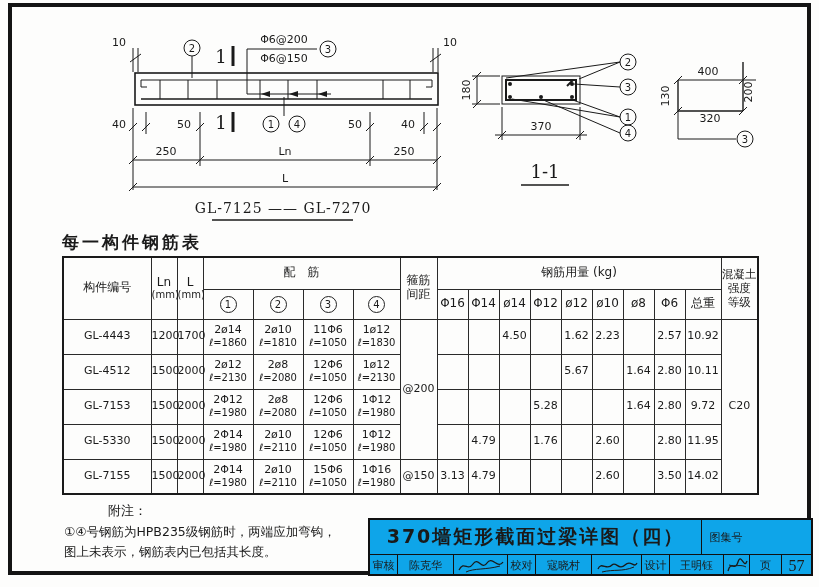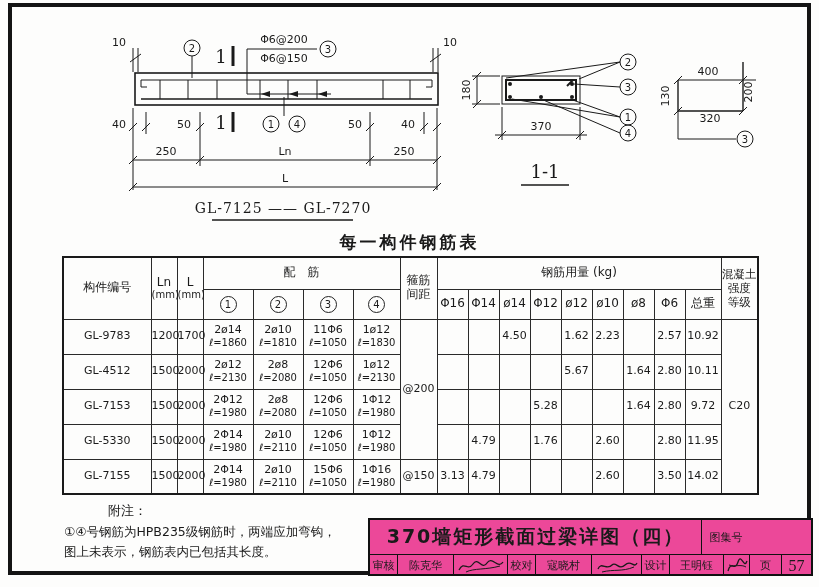--- a/index.html
+++ b/index.html
@@ -6,21 +6,21 @@
   #sheet{position:relative;width:819px;height:587px;background:#fdfdfc;overflow:hidden;
          font-family:"DejaVu Sans",sans-serif;color:#1a1a1a;}
   #frame{position:absolute;left:8px;top:3px;width:803px;height:572px;
          border:4px solid #141414;box-sizing:border-box;}
   svg text{fill:#1a1a1a;}
   .dimtxt{font-size:11px;font-family:"DejaVu Sans",sans-serif;}
   .callout-txt{font-size:10px;}
   .bigtitle{font-size:18px;font-family:"DejaVu Serif",serif;}
   .rangetitle{font-size:14px;font-family:"DejaVu Serif",serif;letter-spacing:1px;}
   
-  #tbl-title{position:absolute;left:62px;top:231px;width:695px;text-align:center;
+  #tbl-title{position:absolute;left:62px;top:231px;width:695px;
              font-size:17px;letter-spacing:3px;font-weight:bold;}
   table.rebar{position:absolute;left:62px;top:256px;width:695px;border-collapse:collapse;
               table-layout:fixed;border:2px solid #1a1a1a;}
   table.rebar th,table.rebar td{border:1px solid #2a2a2a;padding:0;text-align:center;
               vertical-align:middle;font-weight:normal;font-size:11px;line-height:1.15;}
   table.rebar th{font-size:12px;}
   .mm{font-size:10px;}
   .dia{font-size:11px;}
   .hdr2{height:30px;}
   .hdr1{height:32px;}
@@ -28,21 +28,21 @@
   .cfg1{font-size:11px;}
   .cfg2{font-size:10px;}
   .circ{display:inline-block;width:15px;height:15px;line-height:15px;border:1px solid #222;
         border-radius:50%;font-size:10px;text-align:center;}
   .cn3 div{line-height:1.25;font-size:11.5px;}
   
   #notes{position:absolute;left:64px;top:501px;font-size:12.5px;line-height:1.6;}
   #notes .nh{font-size:13px;margin-left:44px;}
   
   #tblock{position:absolute;left:368px;top:518px;width:445px;height:58px;box-sizing:border-box;
-          border:2px solid #111;background:#ec4899;text-align:center;}
+          border:2px solid #111;background:#0ea5e9;text-align:center;}
   #tblock .row1{display:flex;height:35px;box-sizing:border-box;border-bottom:1.5px solid #111;}
   #tblock .row2{display:flex;height:21px;box-sizing:border-box;font-family:Liberation Serif, serif;}
   #tblock .cell{box-sizing:border-box;border-right:1px solid #111;display:flex;
                 align-items:center;justify-content:center;overflow:visible;}
   #tblock .cell:last-child{border-right:none;}
   .dtitle{font-size:19px;letter-spacing:2px;font-weight:bold;}
   .small{font-size:11px;}
   .sig svg{display:block;}
 </style>
 </head>
@@ -258,21 +258,21 @@
       <th class="dia">ø14</th>
       <th class="dia">Φ12</th>
       <th class="dia">ø12</th>
       <th class="dia">ø10</th>
       <th class="dia">ø8</th>
       <th class="dia">Φ6</th>
       <th>总重</th>
     </tr>
 
     <tr class="datarow">
-      <td>GL-9783</td>
+      <td>GL-4443</td>
       <td>1200</td>
       <td>1700</td>
       <td>
             <div class="cfg1">2ø14</div>
             <div class="cfg2">ℓ=1860</div>
           </td>
       <td>
             <div class="cfg1">2ø10</div>
             <div class="cfg2">ℓ=1810</div>
           </td>

